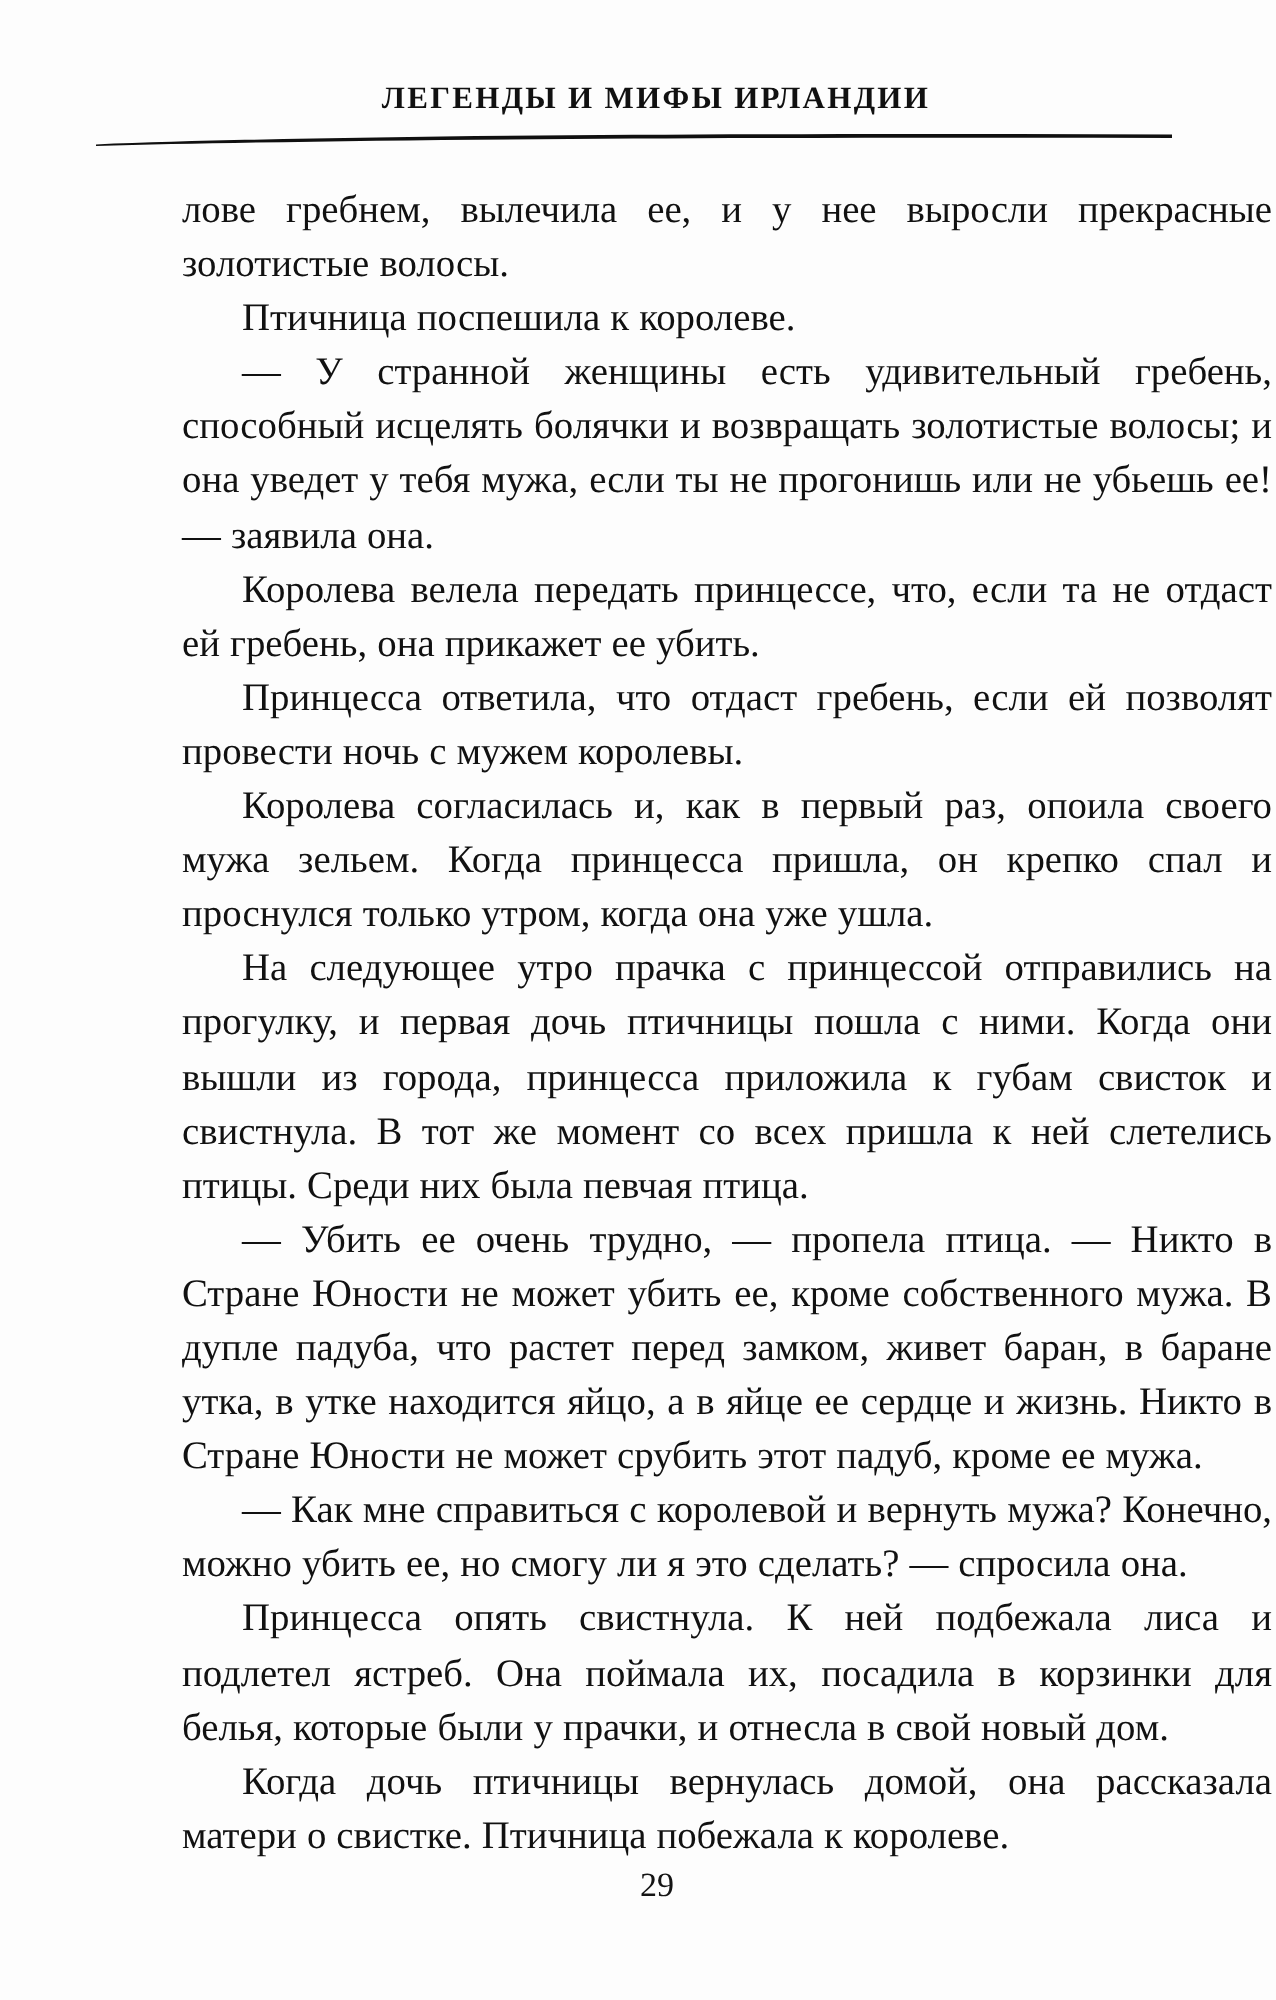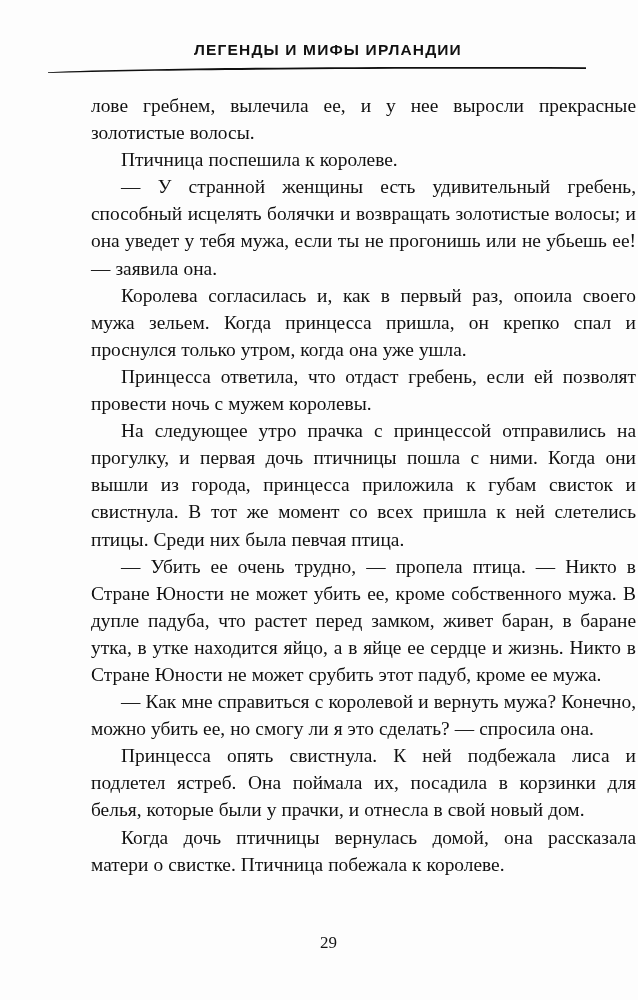--- a/index.html
+++ b/index.html
@@ -20,21 +20,21 @@
 
   
   .running-head {
     position: absolute;
     top: 41px;
     left: 0;
     width: 638px;
     text-align: center;
     padding-left: 18px;
     box-sizing: border-box;
-    font-family: Liberation Sans, sans-serif;
+    font-family: Liberation Serif, serif;
     font-weight: bold;
     font-size: 15.5px;
     letter-spacing: 1.15px;
     color: #111111;
     white-space: nowrap;
   }
 
   
   .head-rule {
     position: absolute;
@@ -92,22 +92,23 @@
   <div class="head-rule">
     <svg viewBox="0 0 538 7" preserveAspectRatio="none" aria-hidden="true">
       <path d="M0,6.2 C120,1.4 330,0.4 538,1.2 L538,3.0 C330,2.4 120,3.6 0,7.0 Z" fill="#101010"></path>
     </svg>
   </div>
 
   <div class="body-text">
     <p class="para cont">лове гребнем, вылечила ее, и у нее выросли прекрасные золотистые волосы.</p>
     <p class="para indent">Птичница поспешила к королеве.</p>
     <p class="para indent">— У странной женщины есть удивительный гребень, способный исцелять болячки и возвращать золотистые волосы; и она уведет у тебя мужа, если ты не прогонишь или не убьешь ее! — заявила она.</p>
+    <p class="para indent">Королева велела передать принцессе, что, если та не отдаст ей гребень, она прикажет ее убить.</p>
+    <p class="para indent">Принцесса ответила, что отдаст гребень, если ей позволят провести ночь с мужем королевы.</p>
     <p class="para indent">Королева согласилась и, как в первый раз, опоила своего мужа зельем. Когда принцесса пришла, он крепко спал и проснулся только утром, когда она уже ушла.</p>
-    <p class="para indent">Принцесса ответила, что отдаст гребень, если ей позволят провести ночь с мужем королевы.</p>
     <p class="para indent">На следующее утро прачка с принцессой отправились на прогулку, и первая дочь птичницы пошла с ними. Когда они вышли из города, принцесса приложила к губам свисток и свистнула. В тот же момент со всех пришла к ней слетелись птицы. Среди них была певчая птица.</p>
     <p class="para indent">— Убить ее очень трудно, — пропела птица. — Никто в Стране Юности не может убить ее, кроме собственного мужа. В дупле падуба, что растет перед замком, живет баран, в баране утка, в утке находится яйцо, а в яйце ее сердце и жизнь. Никто в Стране Юности не может срубить этот падуб, кроме ее мужа.</p>
     <p class="para indent">— Как мне справиться с королевой и вернуть мужа? Конечно, можно убить ее, но смогу ли я это сделать? — спросила она.</p>
     <p class="para indent">Принцесса опять свистнула. К ней подбежала лиса и подлетел ястреб. Она поймала их, посадила в корзинки для белья, которые были у прачки, и отнесла в свой новый дом.</p>
     <p class="para indent">Когда дочь птичницы вернулась домой, она рассказала матери о свистке. Птичница побежала к королеве.</p>
   </div>
 
   <div class="folio">29</div>
 
 </div>

